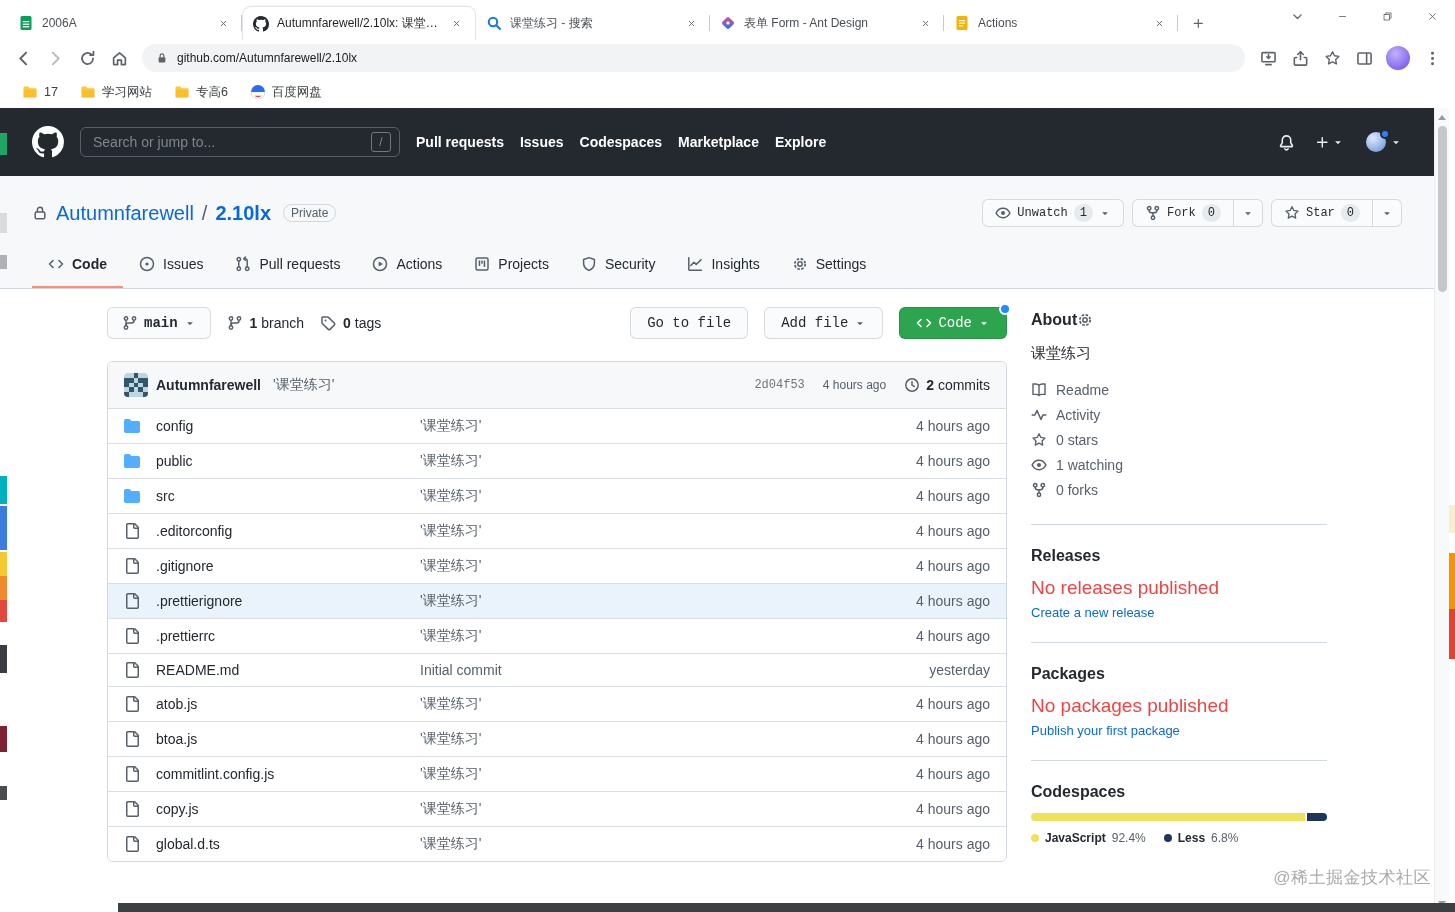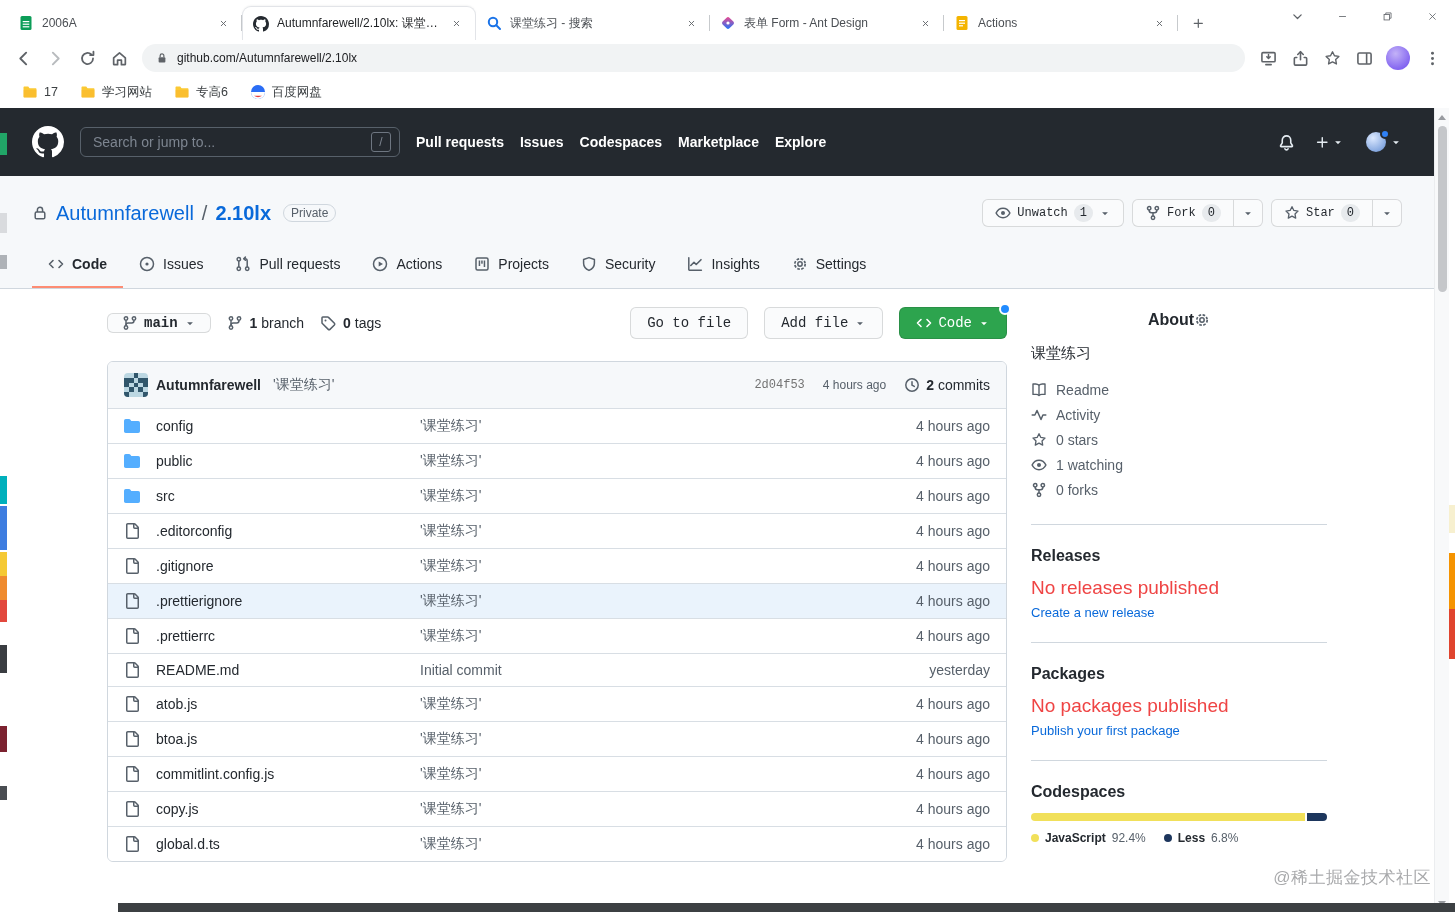--- a/index.html
+++ b/index.html
@@ -78,21 +78,21 @@
   .repotabs{display:flex;margin-top:16px}
   .repotab{display:flex;align-items:center;gap:8px;padding:12px 16px 14px;font-size:14px;color:#24292f;border-bottom:2px solid transparent;cursor:pointer}
   .repotab .oct{color:#57606a}
   .repotab.active{font-weight:600;border-bottom-color:var(--tab-underline,#fd8c73)}
 
   .main{background:#fff}
   .container{width:1220px;margin:0 auto;padding-top:18px;display:grid;grid-template-columns:1fr 296px;column-gap:24px;align-items:start}
 
   .branchrow{display:flex;align-items:center;gap:16px;margin-bottom:22px}
   .ghbtn.md{height:32px;font-size:14px;padding:0 16px}
-  .branchbtn{height:20px;font-size:14px;font-weight:600;padding:0 14px}
+  .branchbtn{height:32px;font-size:14px;font-weight:600;padding:0 14px}
   .meta-link{display:inline-flex;align-items:center;gap:7px;font-size:14px;color:#24292f;cursor:pointer}
   .meta-link .oct{color:#57606a}
   .brspacer{flex:1}
   .primary{background:var(--accent-green,#2da44e);color:#fff;border-color:rgba(27,31,36,.15)}
   .primary .oct,.primary .caret{color:#fff}
   .codebtn{position:relative}
   .bluedot{position:absolute;top:-5px;right:-5px;width:12px;height:12px;border-radius:50%;background:#218bff;border:2px solid #fff}
 
   .filetable{border:1px solid #d0d7de;border-radius:6px;overflow:hidden;background:#fff}
   .commitheader{display:flex;align-items:center;gap:8px;background:#f6f8fa;padding:0 16px;height:46px;font-size:14px}
@@ -110,21 +110,21 @@
   .filerow{display:grid;grid-template-columns:16px 248px 1fr 140px;gap:16px;align-items:center;padding:8px 16px;border-top:1px solid #d8dee4;font-size:14px;background:#fff;cursor:pointer}
   .filerow.highlighted{background:#eaf3fc}
   .rowicon.ic-folderfill{color:#54aeff}
   .rowicon.ic-file{color:#57606a}
   .fname{color:#24292f;white-space:nowrap;overflow:hidden;text-overflow:ellipsis}
   .fmsg{color:#57606a;white-space:nowrap;overflow:hidden;text-overflow:ellipsis}
   .ftime{color:#57606a;text-align:right;white-space:nowrap}
 
   
   .sidebar{font-size:14px;color:#24292f;padding-top:4px}
-  .abouthead{display:flex;align-items:center;justify-content:center}
+  .abouthead{display:flex;align-items:center;justify-content:flex-start}
   .abouthead h2{font-size:16px;font-weight:600}
   .gearbtn{color:#57606a;cursor:pointer;width:16px;height:16px}
   .aboutdesc{margin:15px 0 14px;font-size:15px;color:#24292f}
   .sidelist{display:flex;flex-direction:column}
   .sideitem{display:flex;align-items:center;gap:9px;color:#57606a;padding:4.5px 0;cursor:pointer}
   .sideitem .oct{color:#57606a}
   .sidehr{border:0;border-top:1px solid #d0d7de;margin:22px 0}
   .sidebar section h2{font-size:16px;font-weight:600;margin-bottom:12px}
   .sideempty{color:#ef4444;font-size:19px;margin-bottom:5px}
   .sidelink{color:#0969da;font-size:13px;cursor:pointer;display:inline-block}

